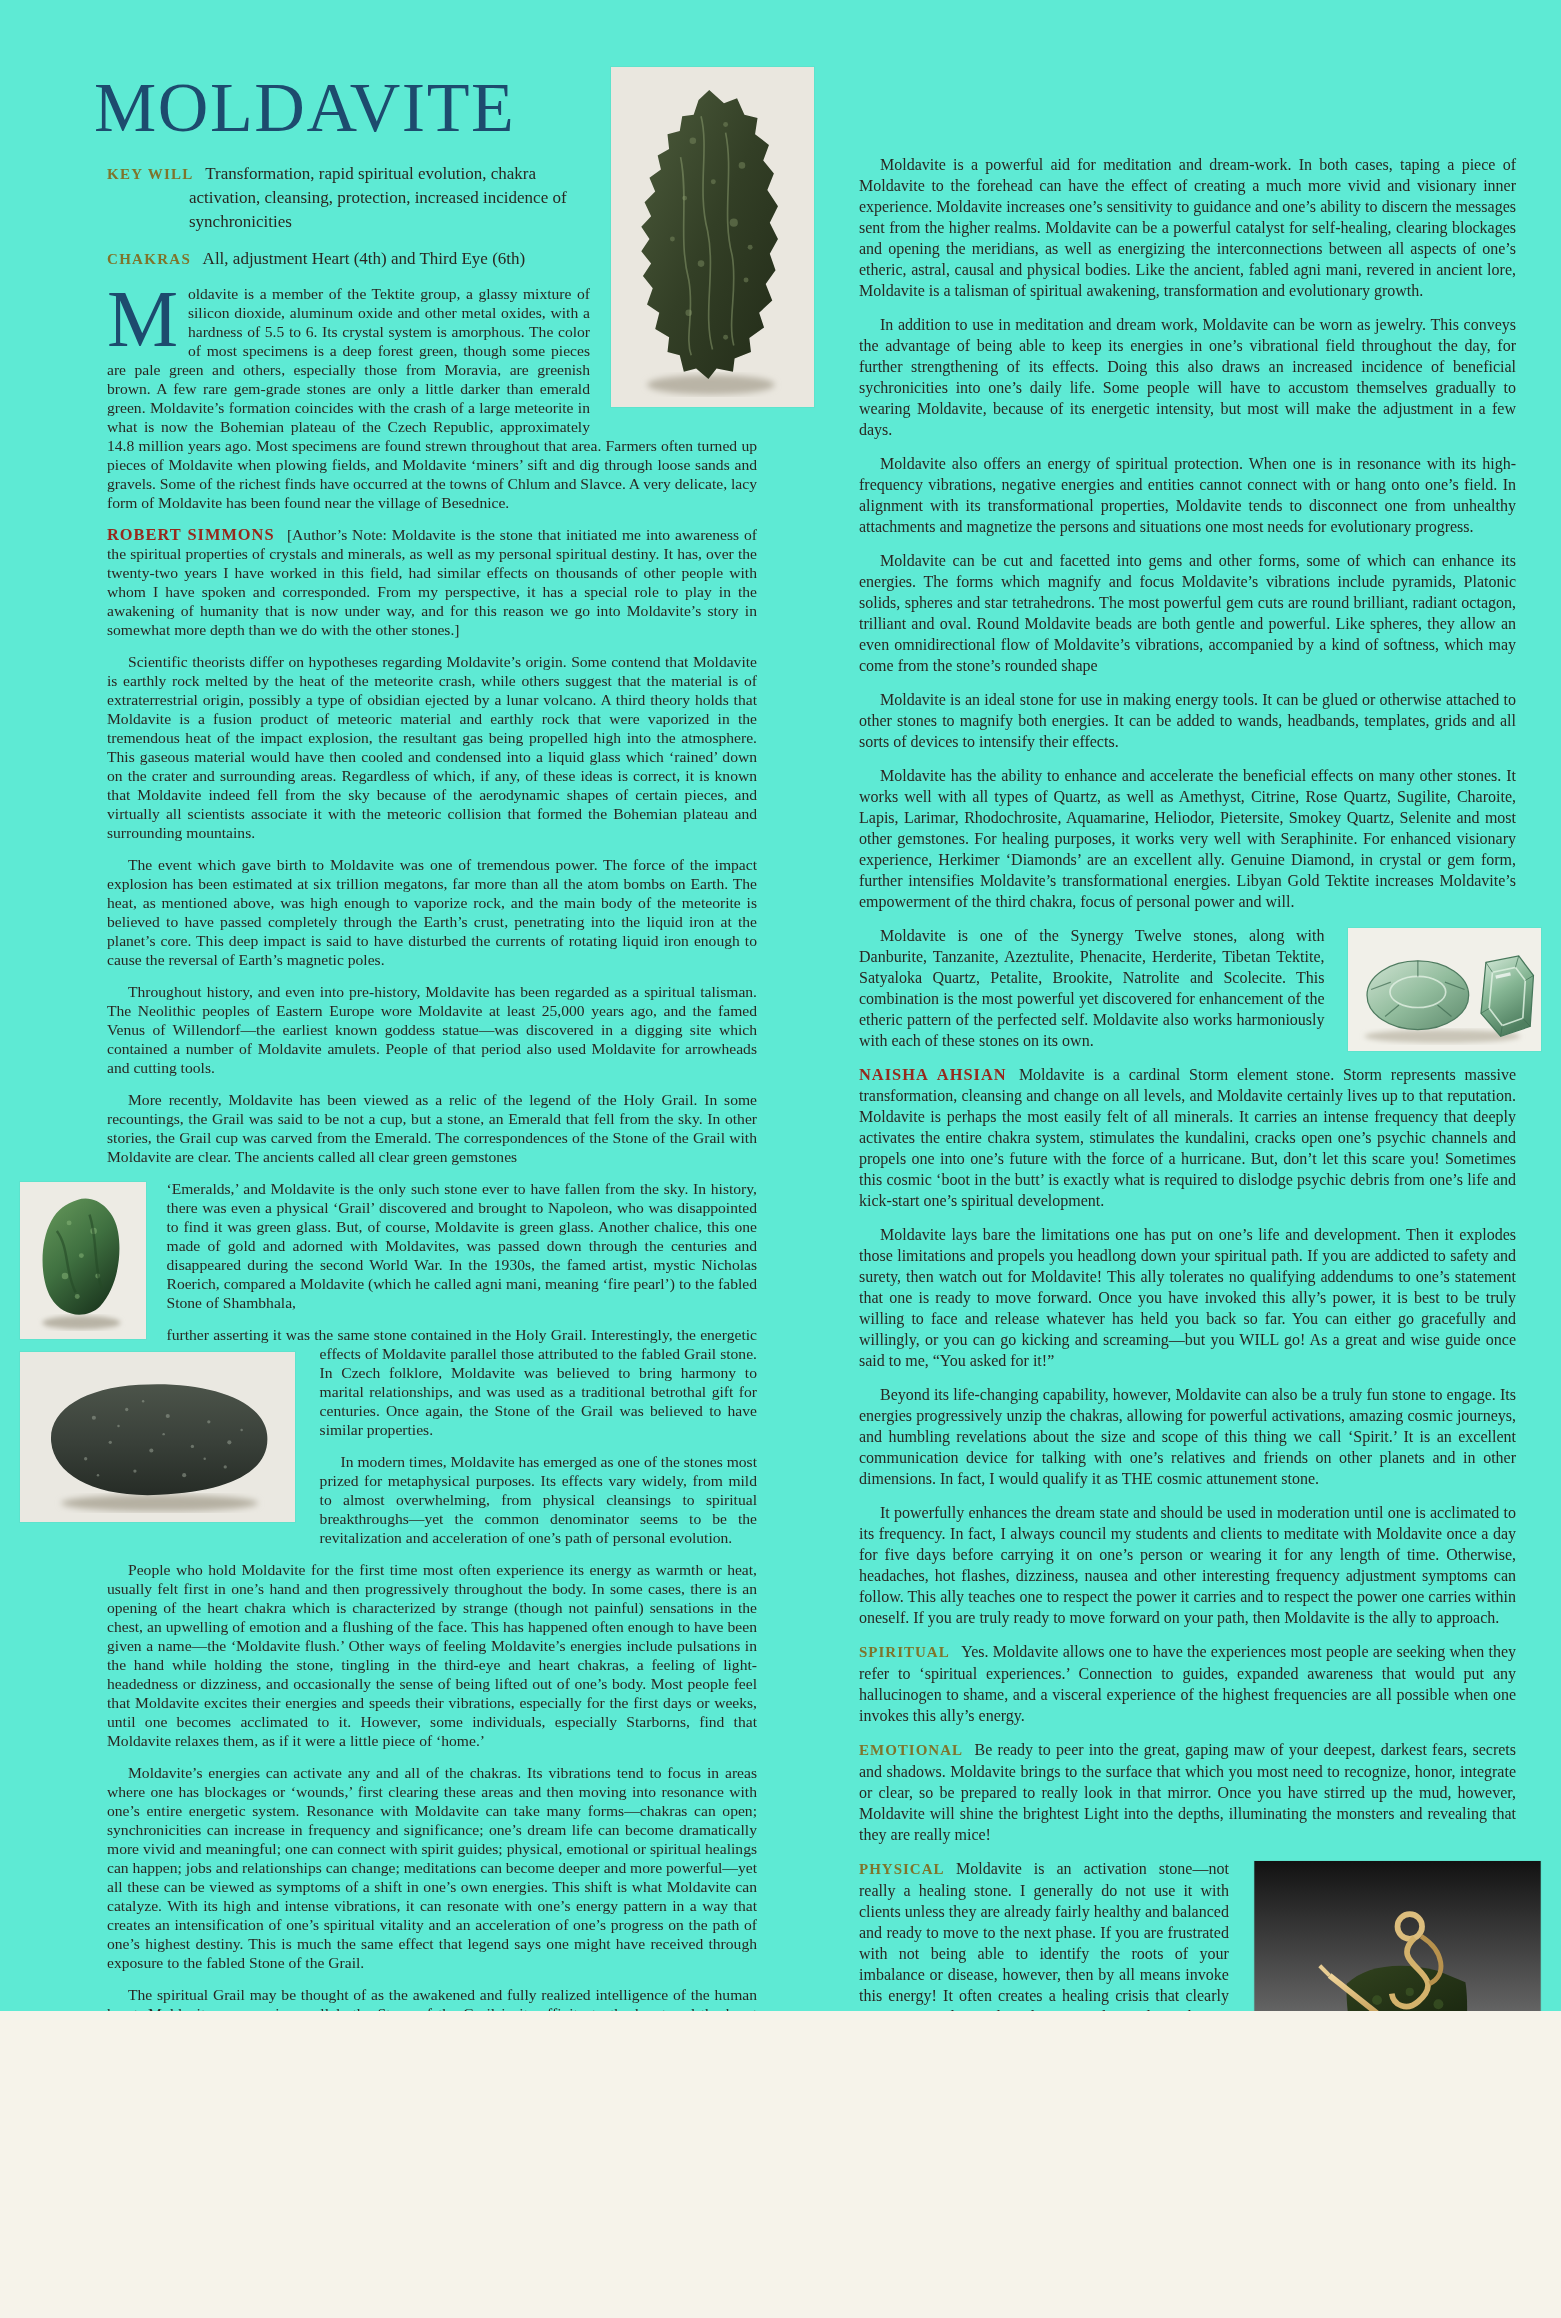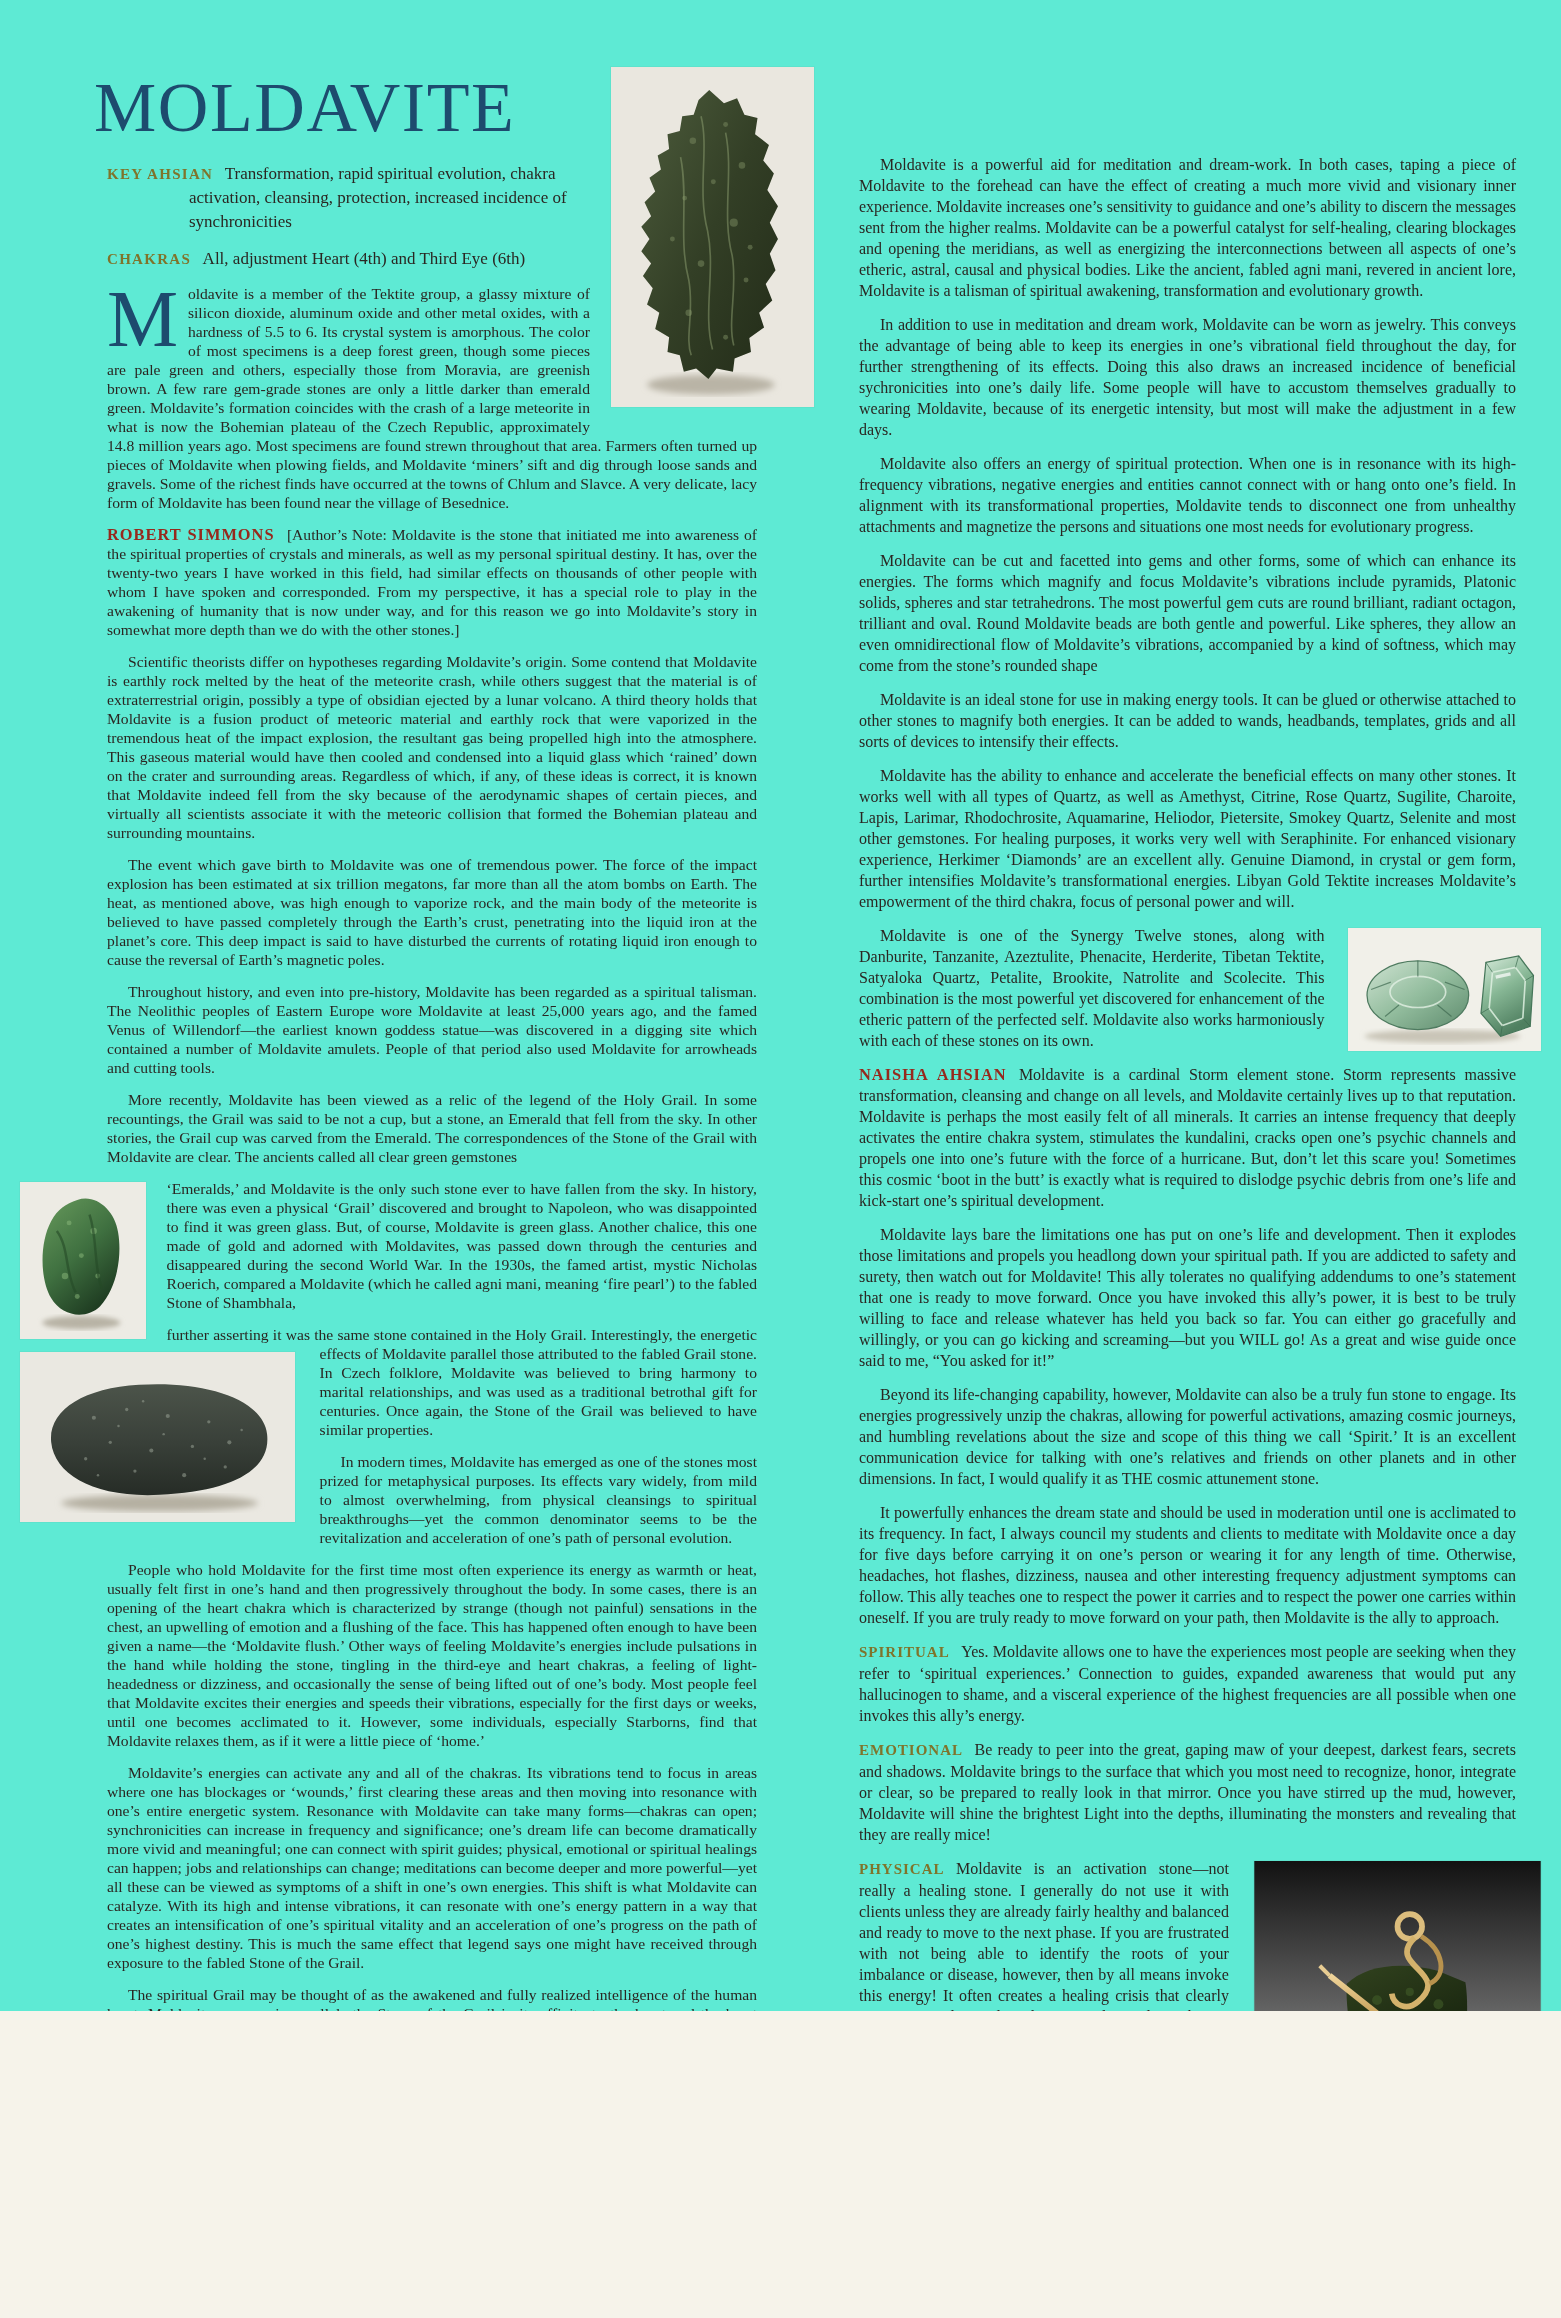--- a/index.html
+++ b/index.html
@@ -69,21 +69,21 @@
           <path d="M140 80 C150 130 135 180 148 230 C155 270 142 310 150 340"></path>
           <path d="M85 110 C95 160 82 210 95 260 C102 300 90 330 98 352"></path>
         </g>
       </svg>
     </div>
 
     <h1 class="title">MOLDAVITE</h1>
 
     <div class="kw-block">
       <p class="kw">
-        <span class="kw-label">KEY AHSIAN</span><span>Transformation, rapid spiritual evolution, chakra activation, cleansing, protection, increased incidence of synchronicities</span>
+        <span class="kw-label">KEY WILL</span><span>Transformation, rapid spiritual evolution, chakra activation, cleansing, protection, increased incidence of synchronicities</span>
       </p>
       <p class="kw">
         <span class="kw-label">CHAKRAS</span><span>All, adjustment Heart (4th) and Third Eye (6th)</span>
       </p>
     </div>
 
     <p><span class="dropcap">M</span><span>oldavite is a member of the Tektite group, a glassy mixture of silicon dioxide, aluminum oxide and other metal oxides, with a hardness of 5.5 to 6. Its crystal system is amorphous. The color of most specimens is a deep forest green, though some pieces are pale green and others, especially those from Moravia, are greenish brown. A few rare gem-grade stones are only a little darker than emerald green. Moldavite’s formation coincides with the crash of a large meteorite in what is now the Bohemian plateau of the Czech Republic, approximately 14.8 million years ago. Most specimens are found strewn throughout that area. Farmers often turned up pieces of Moldavite when plowing fields, and Moldavite ‘miners’ sift and dig through loose sands and gravels. Some of the richest finds have occurred at the towns of Chlum and Slavce. A very delicate, lacy form of Moldavite has been found near the village of Besednice.</span></p>
 
     <p class="gap">
       <span class="head-maroon">ROBERT SIMMONS</span><span>[Author’s Note: Moldavite is the stone that initiated me into awareness of the spiritual properties of crystals and minerals, as well as my personal spiritual destiny. It has, over the twenty-two years I have worked in this field, had similar effects on thousands of other people with whom I have spoken and corresponded. From my perspective, it has a special role to play in the awakening of humanity that is now under way, and for this reason we go into Moldavite’s story in somewhat more depth than we do with the other stones.]</span>

